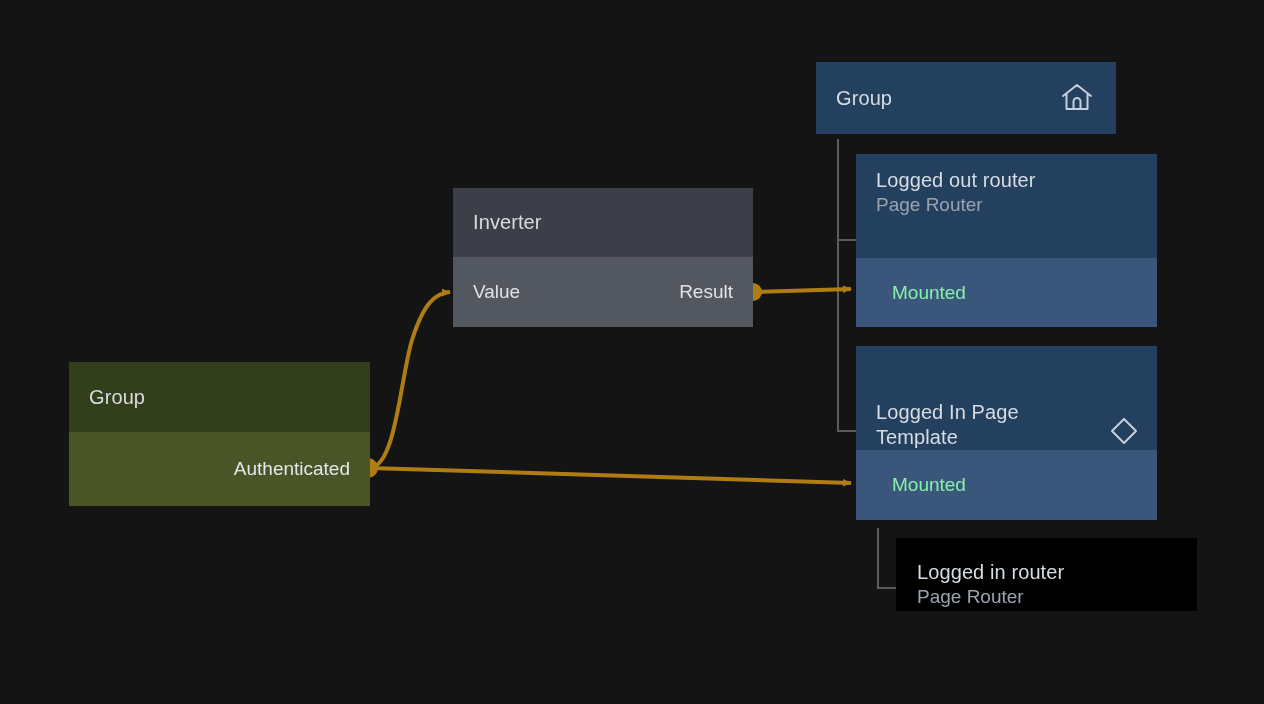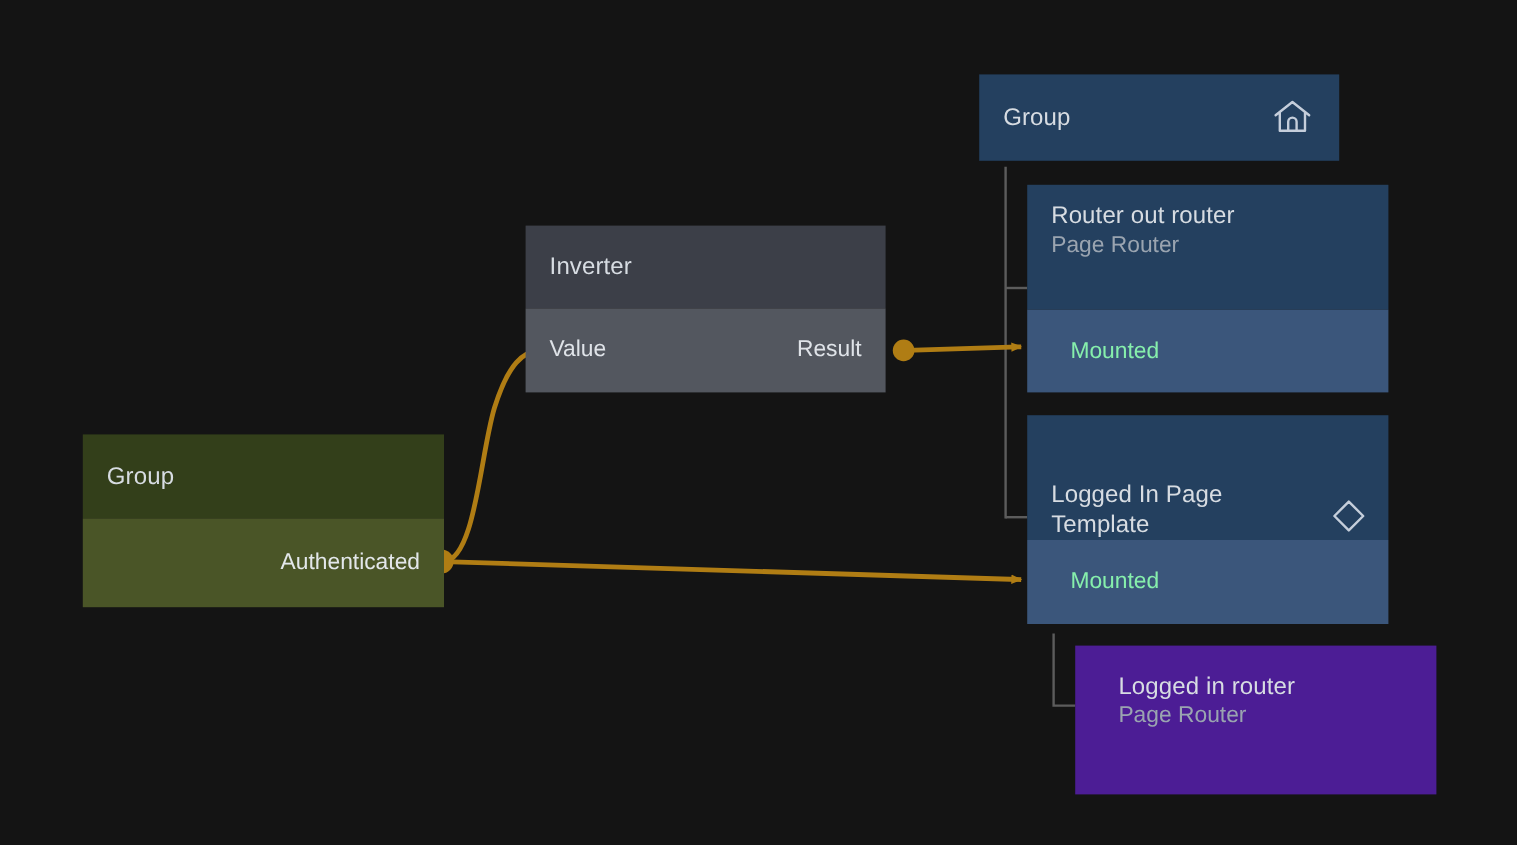--- a/index.html
+++ b/index.html
@@ -97,29 +97,29 @@
     width: 301px;
     height: 174px;
   }
   #logged-in-template .head { height: 104px; align-items: flex-end; }
   #logged-in-template .port-row { height: 70px; }
 
   #logged-in-router {
     left: 896px;
     top: 538px;
     width: 301px;
-    height: 124px;
-    background: #4c1d95;
-    box-sizing: border-box;
-    padding: 22px 18px 0 36px;
+    height: 73px;
+    background: #000000;
+    box-sizing: border-box;
+    padding: 22px 18px 0 21px;
   }
 
   
   #inverter-node {
-    left: 438px;
+    left: 453px;
     top: 188px;
     width: 300px;
     height: 139px;
   }
   #inverter-node .head {
     background: #3c3f48;
     height: 69px;
     box-sizing: border-box;
     padding: 0 20px;
     display: flex;
@@ -207,21 +207,21 @@
           <path d="M3,14 L17,3 L31,14 M6.5,12 L6.5,27 L27.5,27 L27.5,12
                    M13.5,27 L13.5,19.5 A3.5,3.5 0 0 1 20.5,19.5 L20.5,27" fill="none" stroke="#c5cedb" stroke-width="2" stroke-linecap="round" stroke-linejoin="round"></path>
         </svg>
       </span>
     </div>
   </div>
 
   <div class="node blue-node" id="logged-out-router">
     <div class="head">
       <div class="title-block">
-        <span class="node-title">Router out router</span>
+        <span class="node-title">Logged out router</span>
         <span class="node-subtitle">Page Router</span>
       </div>
     </div>
     <div class="port-row">
       <span>Mounted</span>
     </div>
   </div>
 
   <div class="node blue-node" id="logged-in-template">
     <div class="head">

